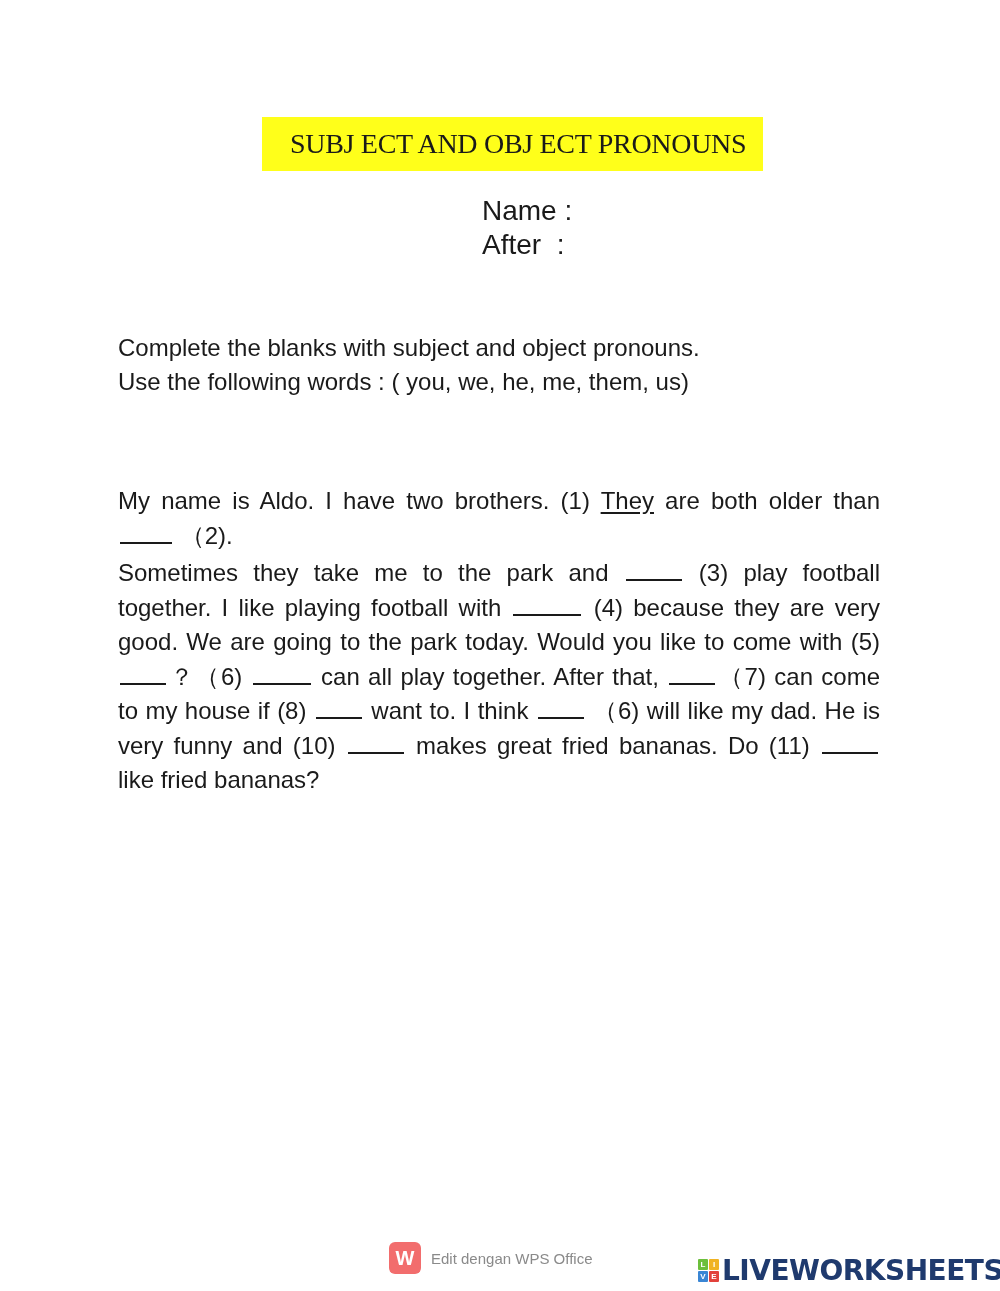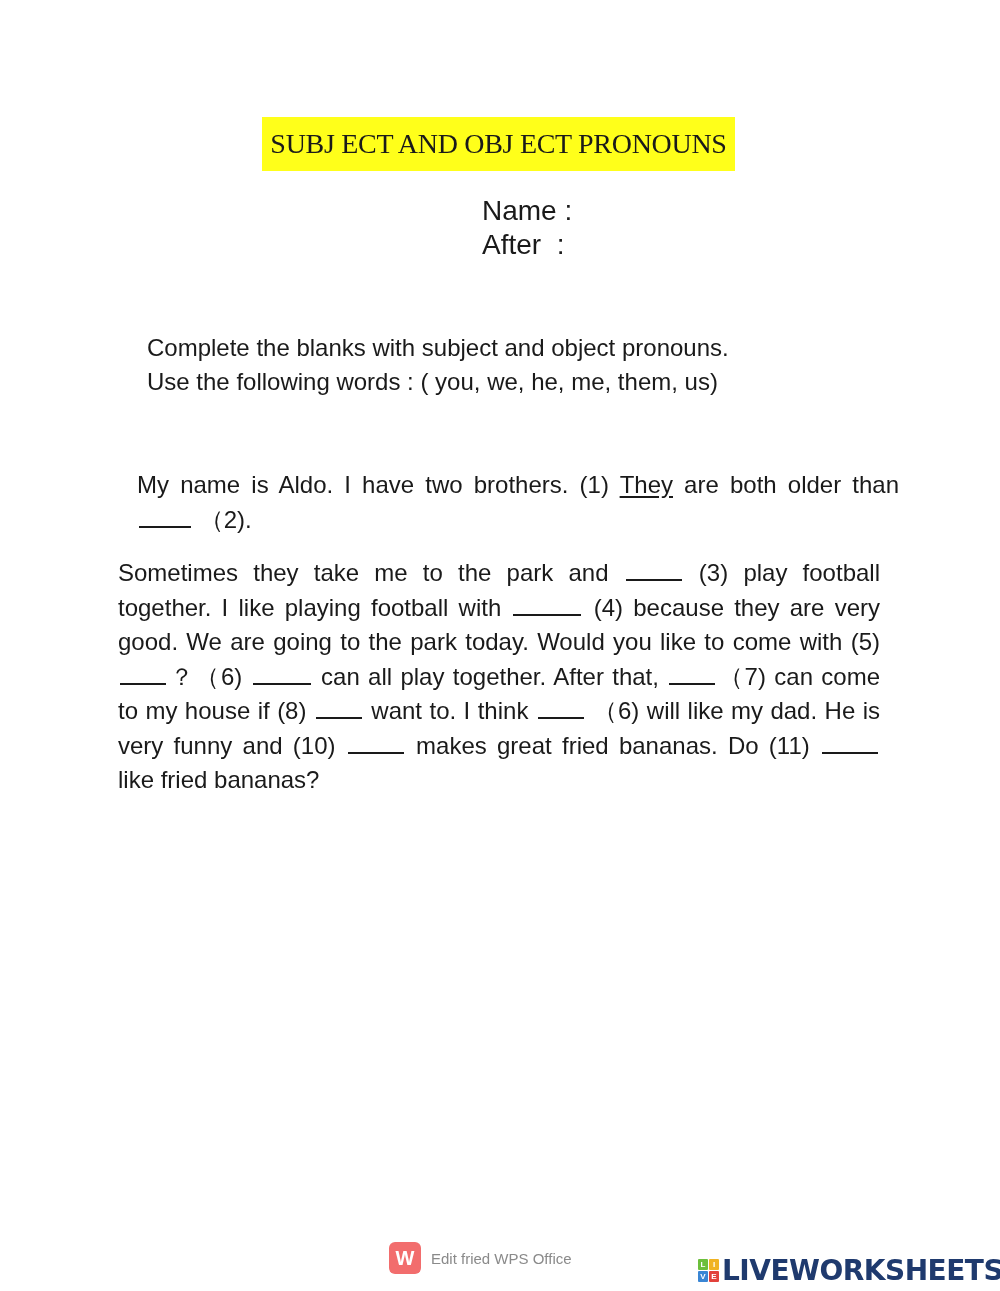--- a/index.html
+++ b/index.html
@@ -2,35 +2,35 @@
 <html><head>
   <meta charset="utf-8">
   <style>
     html, body { margin: 0; padding: 0; }
     body {
       width: 1000px; height: 1291px; background: #ffffff; position: relative; overflow: hidden;
       font-family: "Liberation Sans", "DejaVu Sans", sans-serif; color: #1a1a1a;
     }
     .title-wrap {
       position: absolute; left: 262px; top: 117px; width: 473px; height: 54px;
-      background: #ffff1a; display: flex; align-items: center; justify-content: center;
+      background: #ffff1a; display: flex; align-items: center; justify-content: flex-start; padding-left: 28px;
     }
     .title {
       font-family: "Liberation Serif", "DejaVu Serif", serif; font-size: 28px; color: #1a1a1a;
       letter-spacing: -0.3px; white-space: nowrap;
     }
     .info { position: absolute; left: 482px; top: 194px; font-size: 28px; line-height: 34px; }
     .info div { white-space: pre; }
-    .instructions { position: absolute; left: 118px; top: 331px; font-size: 24px; line-height: 34px; margin-left: 29px; }
+    .instructions { position: absolute; left: 118px; top: 331px; font-size: 24px; line-height: 34px; }
     .instructions div { white-space: pre; }
     .para {
       position: absolute; left: 118px; width: 762px; font-size: 24px; line-height: 34.5px;
       text-align: justify; margin: 0;
     }
-    .p1 { top: 468px; margin-left: 19px; }
+    .p1 { top: 484px; }
     .p2 { top: 556px; }
     .u { text-decoration: underline; text-underline-offset: 3px; }
     .blank { display: inline-block; border-bottom: 2px solid #1a1a1a; height: 18px; vertical-align: baseline; margin: 0 2px; }
     .wps {
       position: absolute; left: 389px; top: 1242px; display: flex; align-items: center; gap: 10px;
     }
     .wps-icon {
       width: 32px; height: 32px; background: #f26d6d; border-radius: 6px; color: #fff;
       display: flex; align-items: center; justify-content: center; font-weight: bold; font-size: 20px;
     }
@@ -56,21 +56,21 @@
   <div>Complete the blanks with subject and object pronouns.</div>
   <div>Use the following words : ( you, we, he, me, them, us)</div>
 </div>
 
 <p class="para p1"><span>My name is Aldo. I have two  brothers. (1) </span><span class="u">They</span><span> are both older than</span> <span class="blank" style="width:52px"></span><span> （2).</span></p>
 
 <p class="para p2"><span>Sometimes they take me to the park and</span> <span class="blank" style="width:56px"></span><span> (3) play football together. I like playing football with</span> <span class="blank" style="width:68px"></span><span> (4) because they are very good. We are going to the park today. Would you like to come with (5)</span> <span class="blank" style="width:46px"></span><span>？（6)</span> <span class="blank" style="width:58px"></span><span> can all play together. After that,</span> <span class="blank" style="width:46px"></span><span>（7) can come to my house if (8)</span> <span class="blank" style="width:46px"></span><span> want to. I think</span> <span class="blank" style="width:46px"></span><span> （6) will like my dad. He is very funny and (10)</span> <span class="blank" style="width:56px"></span><span> makes great fried bananas. Do (11)</span> <span class="blank" style="width:56px"></span><span> like fried bananas?</span></p>
 
 <div class="wps">
   <div class="wps-icon">W</div>
-  <span class="wps-text">Edit fried WPS Office</span>
+  <span class="wps-text">Edit dengan WPS Office</span>
 </div>
 
 <div class="lw">
   <div class="lw-grid">
     <span style="background:#6cbf3c">L</span>
     <span style="background:#f0b323">I</span>
     <span style="background:#3a86d4">V</span>
     <span style="background:#e2413b">E</span>
   </div>
   <span class="lw-text">LIVEWORKSHEETS</span>

